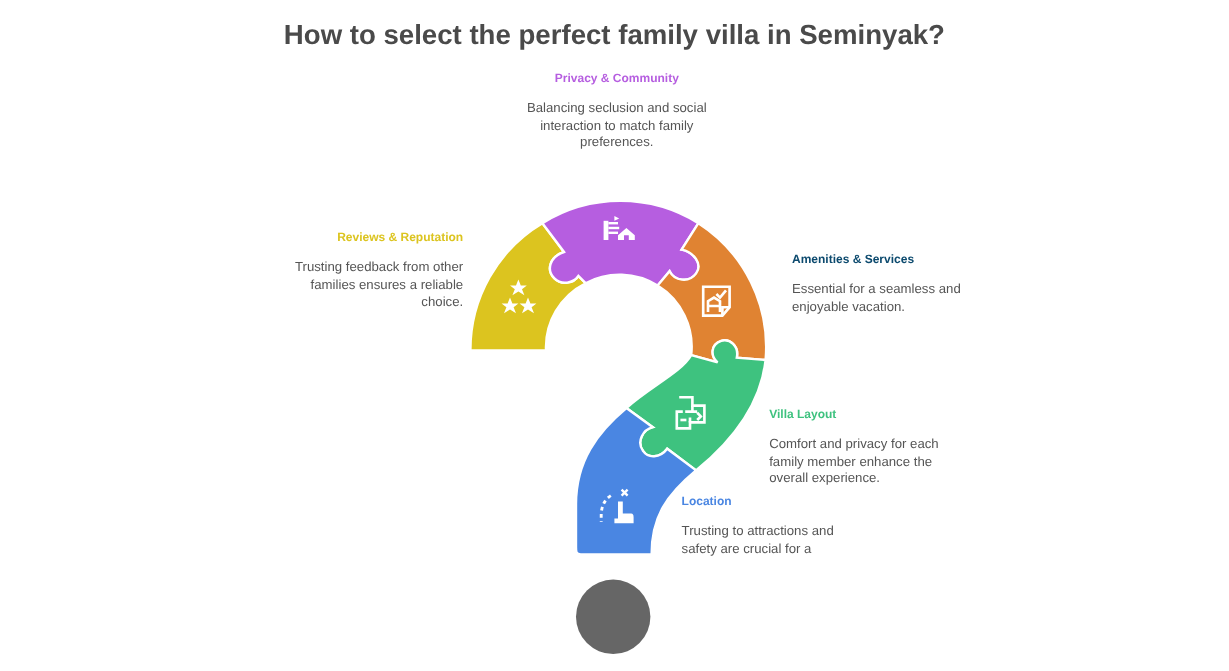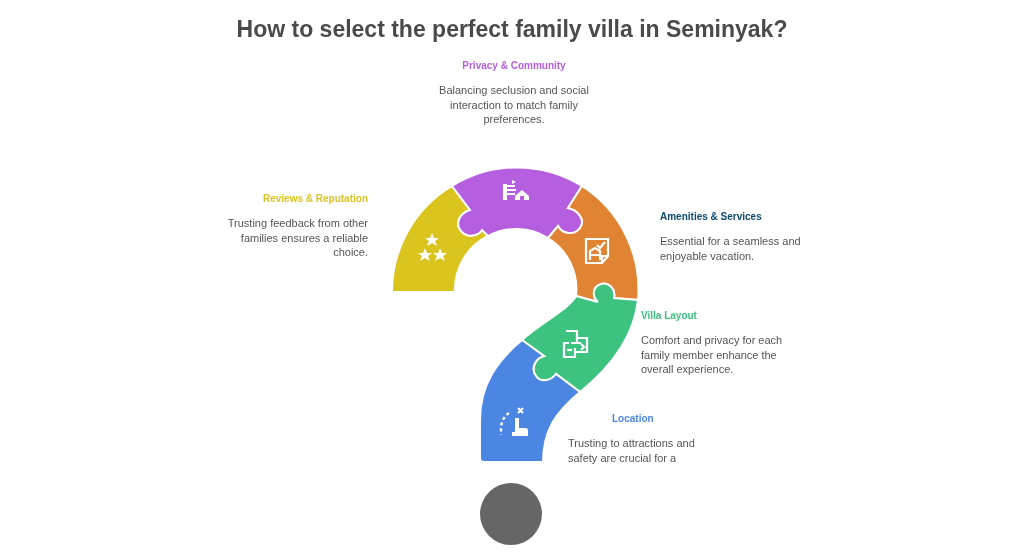--- a/index.html
+++ b/index.html
@@ -65,45 +65,45 @@
 
 <div class="block center" style="left:414px; top:60px; width:200px;">
   <div class="h" style="color:#b65ee0;">Privacy &amp; Community</div>
   <div class="d">
     <div>Balancing seclusion and social</div>
     <div>interaction to match family</div>
     <div>preferences.</div>
   </div>
 </div>
 
-<div class="block right" style="left:186px; top:193px; width:182px;text-align:right;">
+<div class="block right" style="left:204px; top:193px; width:182px;text-align:right;">
   <div class="h" style="color:#dcc41f;">Reviews &amp; Reputation</div>
   <div class="d">
     <div>Trusting feedback from other</div>
     <div>families ensures a reliable</div>
     <div>choice.</div>
   </div>
 </div>
 
 <div class="block left" style="left:660px; top:211px; width:200px;">
   <div class="h" style="color:#0c4a6e;">Amenities &amp; Services</div>
   <div class="d">
     <div>Essential for a seamless and</div>
     <div>enjoyable vacation.</div>
   </div>
 </div>
 
-<div class="block left" style="left:641px; top:310px; width:200px;">
+<div class="block left" style="left:641px; top:340px; width:200px;">
   <div class="h" style="color:#3ec27f;">Villa Layout</div>
   <div class="d">
     <div>Comfort and privacy for each</div>
     <div>family member enhance the</div>
     <div>overall experience.</div>
   </div>
 </div>
 
 <div class="block left" style="left:568px; top:413px; width:200px;">
-  <div class="h" style="color:#4a86e2;margin-left:44px;">Location</div>
+  <div class="h" style="color:#4a86e2;">Location</div>
   <div class="d">
     <div>Trusting to attractions and</div>
     <div>safety are crucial for a</div>
   </div>
 </div>
 
 </body></html>

